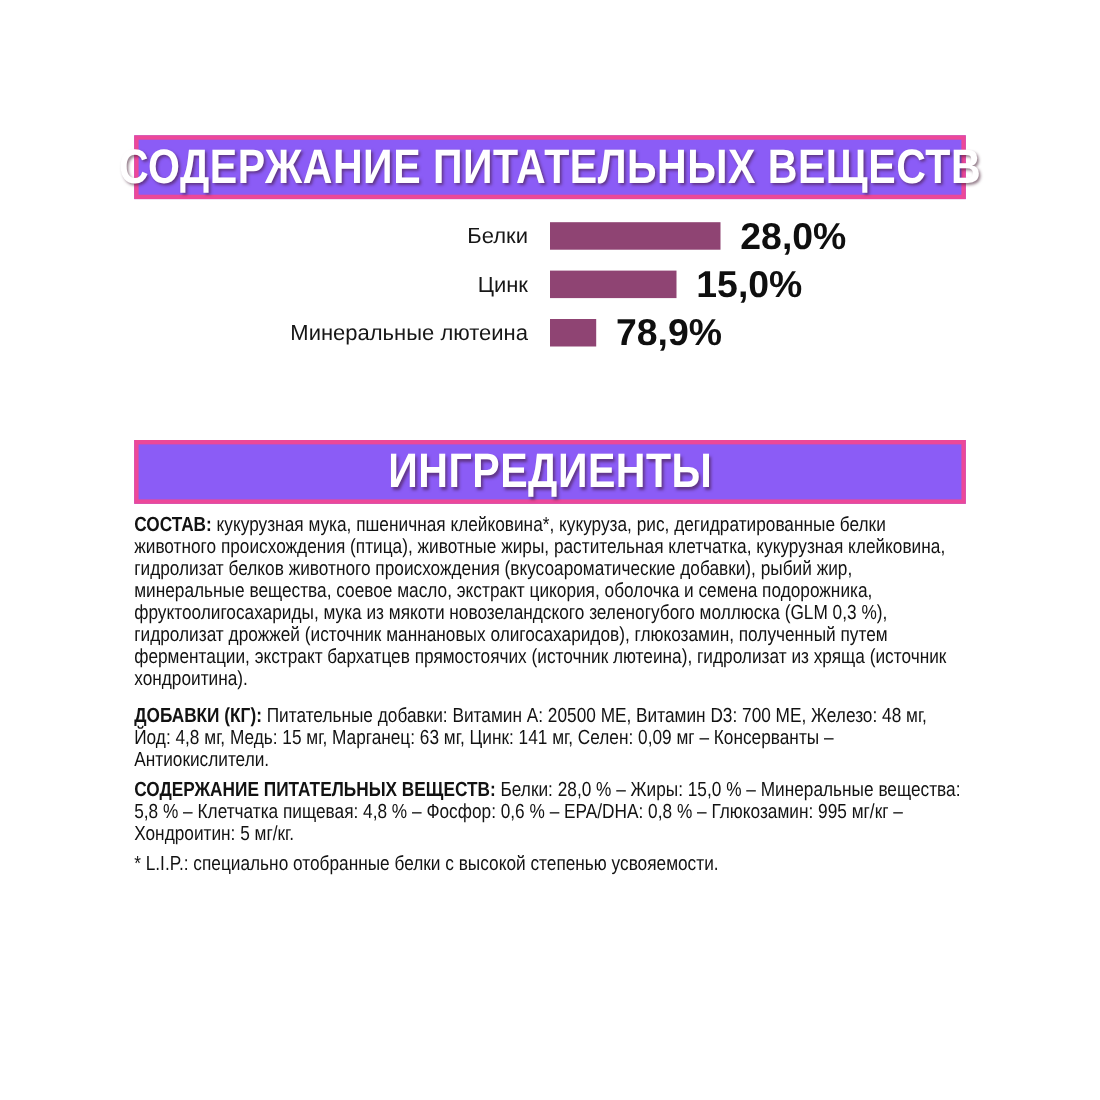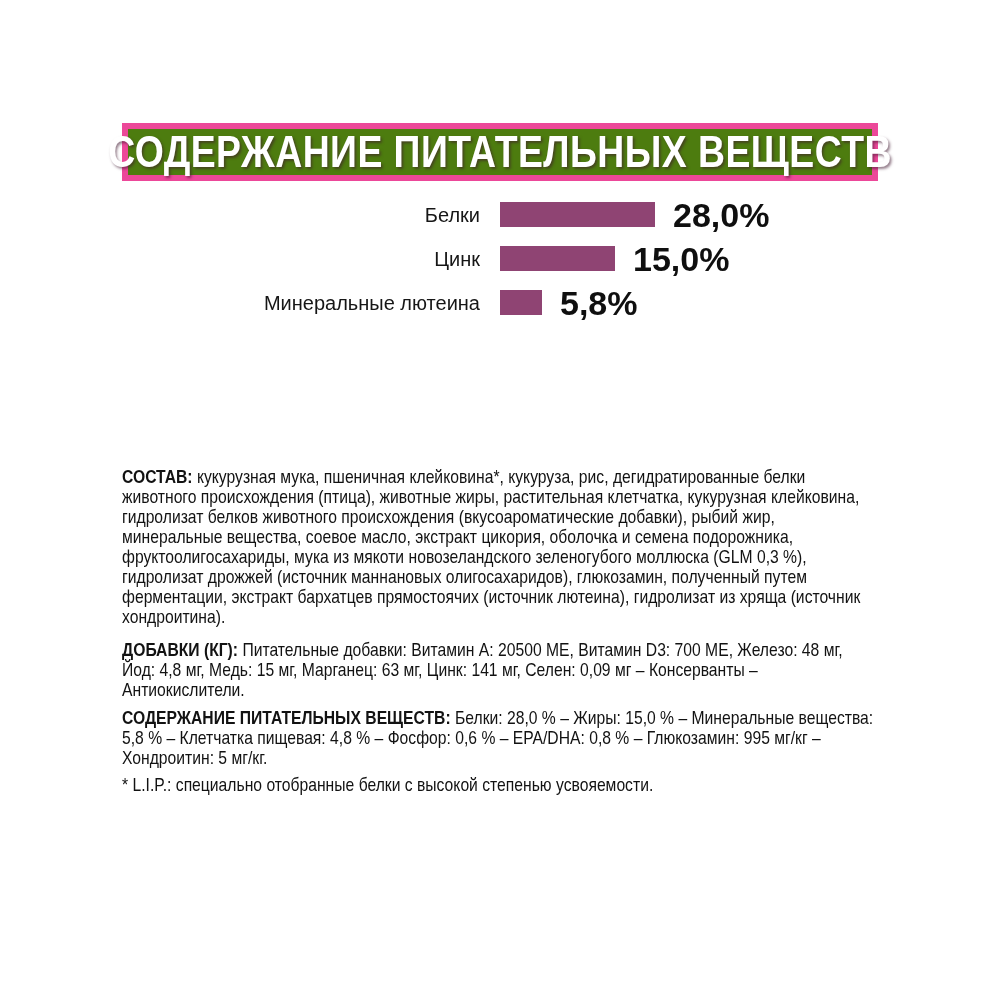--- a/index.html
+++ b/index.html
@@ -9,22 +9,22 @@
     font-family:"Liberation Sans","DejaVu Sans",sans-serif;
     color:#111;
     overflow:hidden;
     position:relative;
   }
   .page{position:absolute;inset:0;width:1000px;height:1000px;background:#fff;}
 
   
   .banner{
     position:absolute;left:122px;width:756px;height:58px;
-    background:#4d7c0f;
-    border:6px solid #ec4899;
+    background:#8b5cf6;
+    border:4px solid #ec4899;
     box-sizing:border-box;
     display:flex;align-items:center;justify-content:center;
   }
   .banner-nutrients{top:123px;}
   .banner-ingredients{top:400px;}
   .banner-text{
     color:#fff;font-weight:700;font-size:44px;line-height:1;
     white-space:nowrap;letter-spacing:.5px;
     transform:scaleX(.85);transform-origin:center center;
     text-shadow:2px 2px 3px rgba(62,21,46,.55);
@@ -76,26 +76,29 @@
 
     <div class="chart-row">
       <span class="chart-label">Цинк</span>
       <span class="chart-bar" style="width: 115px; background: rgb(143, 68, 115);"></span>
       <span class="chart-value">15,0%</span>
     </div>
 
     <div class="chart-row">
       <span class="chart-label">Минеральные лютеина</span>
       <span class="chart-bar" style="width: 42px; background: rgb(143, 68, 115);"></span>
-      <span class="chart-value">5,8%</span>
+      <span class="chart-value">78,9%</span>
     </div>
 
 
   </div>
 
+  <div class="banner banner-ingredients">
+    <span class="banner-text">ИНГРЕДИЕНТЫ</span>
+  </div>
 
   <div class="textblock">
 
     <p class="para-composition">
       <strong>СОСТАВ:</strong>
       <span>кукурузная мука, пшеничная клейковина*, кукуруза, рис, дегидратированные белки животного происхождения (птица), животные жиры, растительная клетчатка, кукурузная клейковина, гидролизат белков животного происхождения (вкусоароматические добавки), рыбий жир, минеральные вещества, соевое масло, экстракт цикория, оболочка и семена подорожника, фруктоолигосахариды, мука из мякоти новозеландского зеленогубого моллюска (GLM 0,3 %), гидролизат дрожжей (источник маннановых олигосахаридов), глюкозамин, полученный путем ферментации, экстракт бархатцев прямостоячих (источник лютеина), гидролизат из хряща (источник хондроитина).</span>
     </p>
 
     <p class="para-additives">
       <strong>ДОБАВКИ (КГ):</strong>

